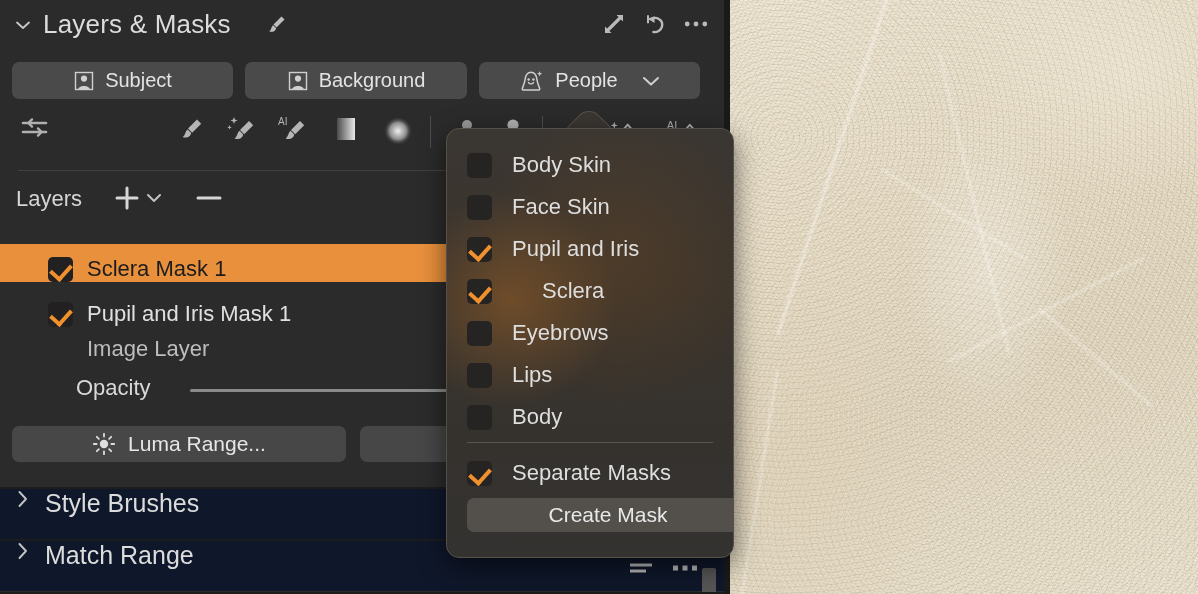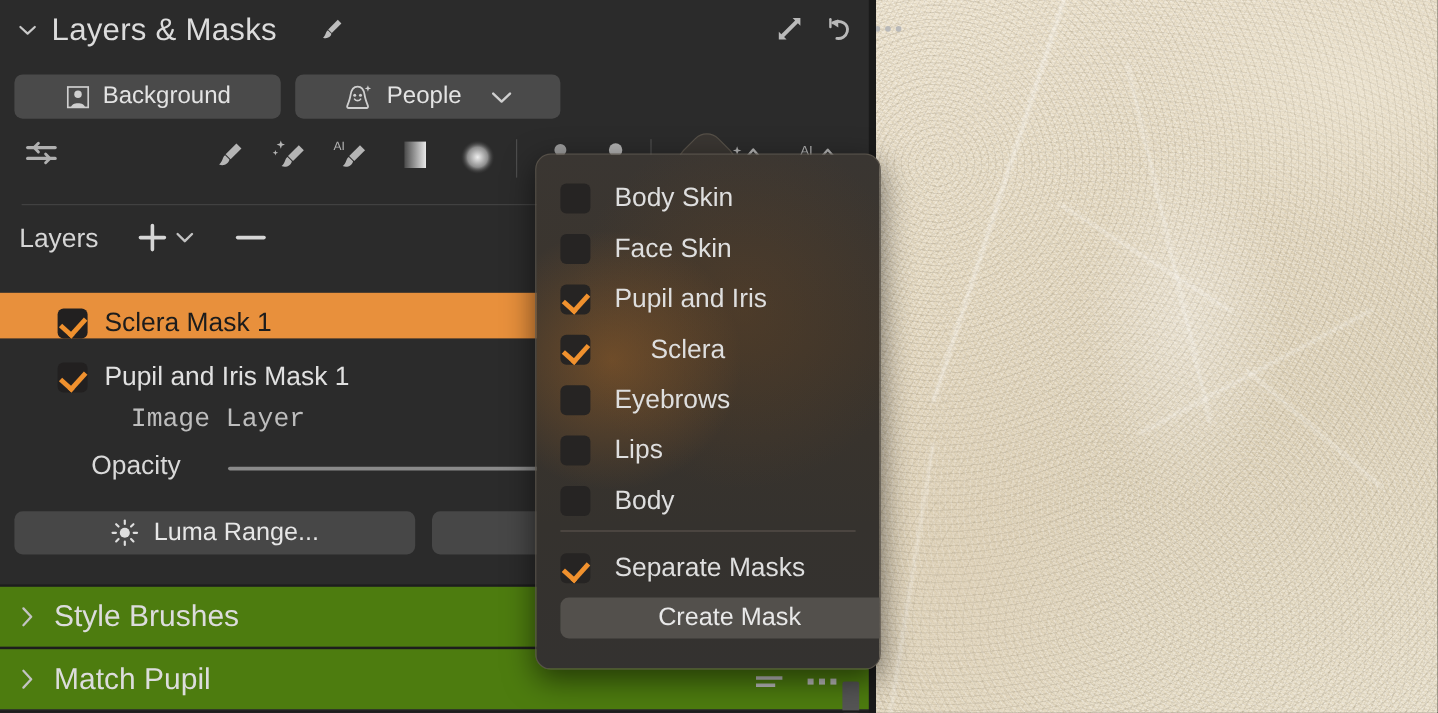--- a/index.html
+++ b/index.html
@@ -36,21 +36,21 @@
     background-image:
       repeating-radial-gradient(circle at 11% 23%, rgba(120,110,90,.22) 0 1px, rgba(0,0,0,0) 1px 6px),
       repeating-radial-gradient(circle at 67% 71%, rgba(255,255,255,.25) 0 1px, rgba(0,0,0,0) 1px 5px),
       repeating-radial-gradient(circle at 41% 88%, rgba(140,130,110,.18) 0 1px, rgba(0,0,0,0) 1px 7px);
   }
 
   
   .panel{position:absolute;left:0;top:0;width:730px;height:594px;background:#2b2b2b;}
 
   
-  .hdr{position:absolute;left:0;top:0;width:730px;height:52px;padding-left:44px;}
+  .hdr{position:absolute;left:0;top:0;width:730px;height:52px;}
   .hdr-chev{position:absolute;left:12px;top:14px;width:22px;height:22px;color:#c9c9c9;
             display:flex;align-items:center;justify-content:center;}
   .hdr-title{position:absolute;left:43px;top:9px;font-size:26px;color:#dcdcdc;letter-spacing:.2px;}
   .hdr-brush{position:absolute;left:263px;top:12px;width:26px;height:26px;}
   .hdr-right{position:absolute;right:22px;top:12px;display:flex;gap:17px;align-items:center;}
   .ic{width:24px;height:24px;display:flex;align-items:center;justify-content:center;}
 
   
   .srcrow{position:absolute;left:12px;top:62px;width:706px;height:37px;display:flex;gap:12px;}
   .srcbtn{height:37px;border-radius:7px;background:#4a4a4a;display:flex;align-items:center;
@@ -90,21 +90,21 @@
   .op-lbl{position:absolute;left:76px;top:375px;font-size:22px;color:#d9d9d9;}
   .op-track{position:absolute;left:190px;top:389px;width:528px;height:3px;background:#8a8a8a;border-radius:2px;}
 
   
   .luma{position:absolute;left:12px;top:426px;width:334px;height:36px;border-radius:7px;background:#474747;
         display:flex;align-items:center;justify-content:center;gap:12px;color:#e6e6e6;font-size:21px;}
   .btn2{position:absolute;left:360px;top:426px;width:340px;height:36px;border-radius:7px;background:#474747;}
 
   
   .secdiv{position:absolute;left:0;width:730px;height:2px;background:#1d1d1d;}
-  .sec{position:absolute;left:0;width:730px;height:50px;background:#4d7c0f;display:flex;align-items:center;}
+  .sec{position:absolute;left:0;width:730px;height:50px;background:#0f172a;display:flex;}
   .sec .cv{margin-left:12px;width:22px;display:flex;justify-content:center;color:#c3c3c3;}
   .sec .tl{margin-left:11px;font-size:25px;color:#dcdcdc;}
   .botbar{position:absolute;left:0;top:592px;width:730px;height:2px;background:#1d1d1d;}
   .bot-icons{position:absolute;right:32px;top:560px;display:flex;gap:18px;align-items:center;}
   .scrollbar{position:absolute;right:14px;top:568px;width:14px;height:26px;background:#555;border-radius:2px;}
   .panel-edge{position:absolute;left:724px;top:0;width:6px;height:594px;background:#1a1a1a;}
 
   
   .pop{position:absolute;left:446px;top:128px;width:286px;height:428px;border-radius:13px;
        border:1px solid #565048;
@@ -172,20 +172,30 @@
           <svg width="24" height="8" viewBox="0 0 24 8">
             <circle cx="3.2" cy="4" r="2.4" fill="#b9b9b9"></circle>
               <circle cx="12" cy="4" r="2.4" fill="#b9b9b9"></circle>
               <circle cx="20.8" cy="4" r="2.4" fill="#b9b9b9"></circle>
           </svg>
         </div>
       </div>
     </div>
 
     <div class="srcrow">
+      <div class="srcbtn subject">
+        <span>
+          <svg width="22" height="22" viewBox="0 0 22 22">
+            <rect x="2.5" y="2.5" width="17" height="17" fill="none" stroke="#cfcfcf" stroke-width="1.4"></rect>
+            <circle cx="11" cy="8.6" r="3.1" fill="#cfcfcf"></circle>
+            <path d="M5.2 19.5 C5.2 14.8 16.8 14.8 16.8 19.5 Z" fill="#cfcfcf"></path>
+          </svg>
+        </span>
+        <span>Subject</span>
+      </div>
       <div class="srcbtn background">
         <span>
           <svg width="22" height="22" viewBox="0 0 22 22">
             <rect x="2.5" y="2.5" width="17" height="17" fill="none" stroke="#cfcfcf" stroke-width="1.4"></rect>
             <circle cx="11" cy="8.6" r="3.1" fill="#cfcfcf"></circle>
             <path d="M5.2 19.5 C5.2 14.8 16.8 14.8 16.8 19.5 Z" fill="#cfcfcf"></path>
           </svg>
         </span>
         <span>Background</span>
       </div>
@@ -310,21 +320,21 @@
 
     <div class="layer sel" style="top:244px;">
       <span class="cbox on cb"></span>
       <span class="nm">Sclera Mask 1</span>
     </div>
     <div class="layer" style="top:289px;">
       <span class="cbox on cb"></span>
       <span class="nm">Pupil and Iris Mask 1</span>
     </div>
     <div class="layer clip" style="top:338px;">
-      <span class="nm" style="margin-left:109px;font-family:Liberation Mono, monospace;">Image Layer</span>
+      <span class="nm" style="margin-left:87px;">Image Layer</span>
     </div>
 
     <div class="op-lbl">Opacity</div>
     <div class="op-track"></div>
 
     <div class="luma">
       <span>
         <svg width="24" height="24" viewBox="0 0 24 24">
           <circle cx="12" cy="12" r="4.2" fill="#dedede"></circle>
           <g stroke="#dedede" stroke-width="1.8" stroke-linecap="round">
@@ -352,21 +362,21 @@
       </span>
       <span class="tl">Style Brushes</span>
     </div>
     <div class="secdiv" style="top:539px;"></div>
     <div class="sec" style="top:541px;">
       <span class="cv">
         <svg width="14" height="20" viewBox="0 0 14 20">
             <path d="M3.5 3 L10 10 L3.5 17" fill="none" stroke="#c3c3c3" stroke-width="1.9" stroke-linecap="round" stroke-linejoin="round"></path>
           </svg>
       </span>
-      <span class="tl">Match Pupil</span>
+      <span class="tl">Match Range</span>
     </div>
 
     <div class="bot-icons">
       <span>
         <svg width="26" height="16" viewBox="0 0 26 16">
           <path d="M2 5 L24 5" stroke="#b9b9b9" stroke-width="3"></path>
           <path d="M2 11 L18 11" stroke="#b9b9b9" stroke-width="3"></path>
         </svg>
       </span>
       <span>

